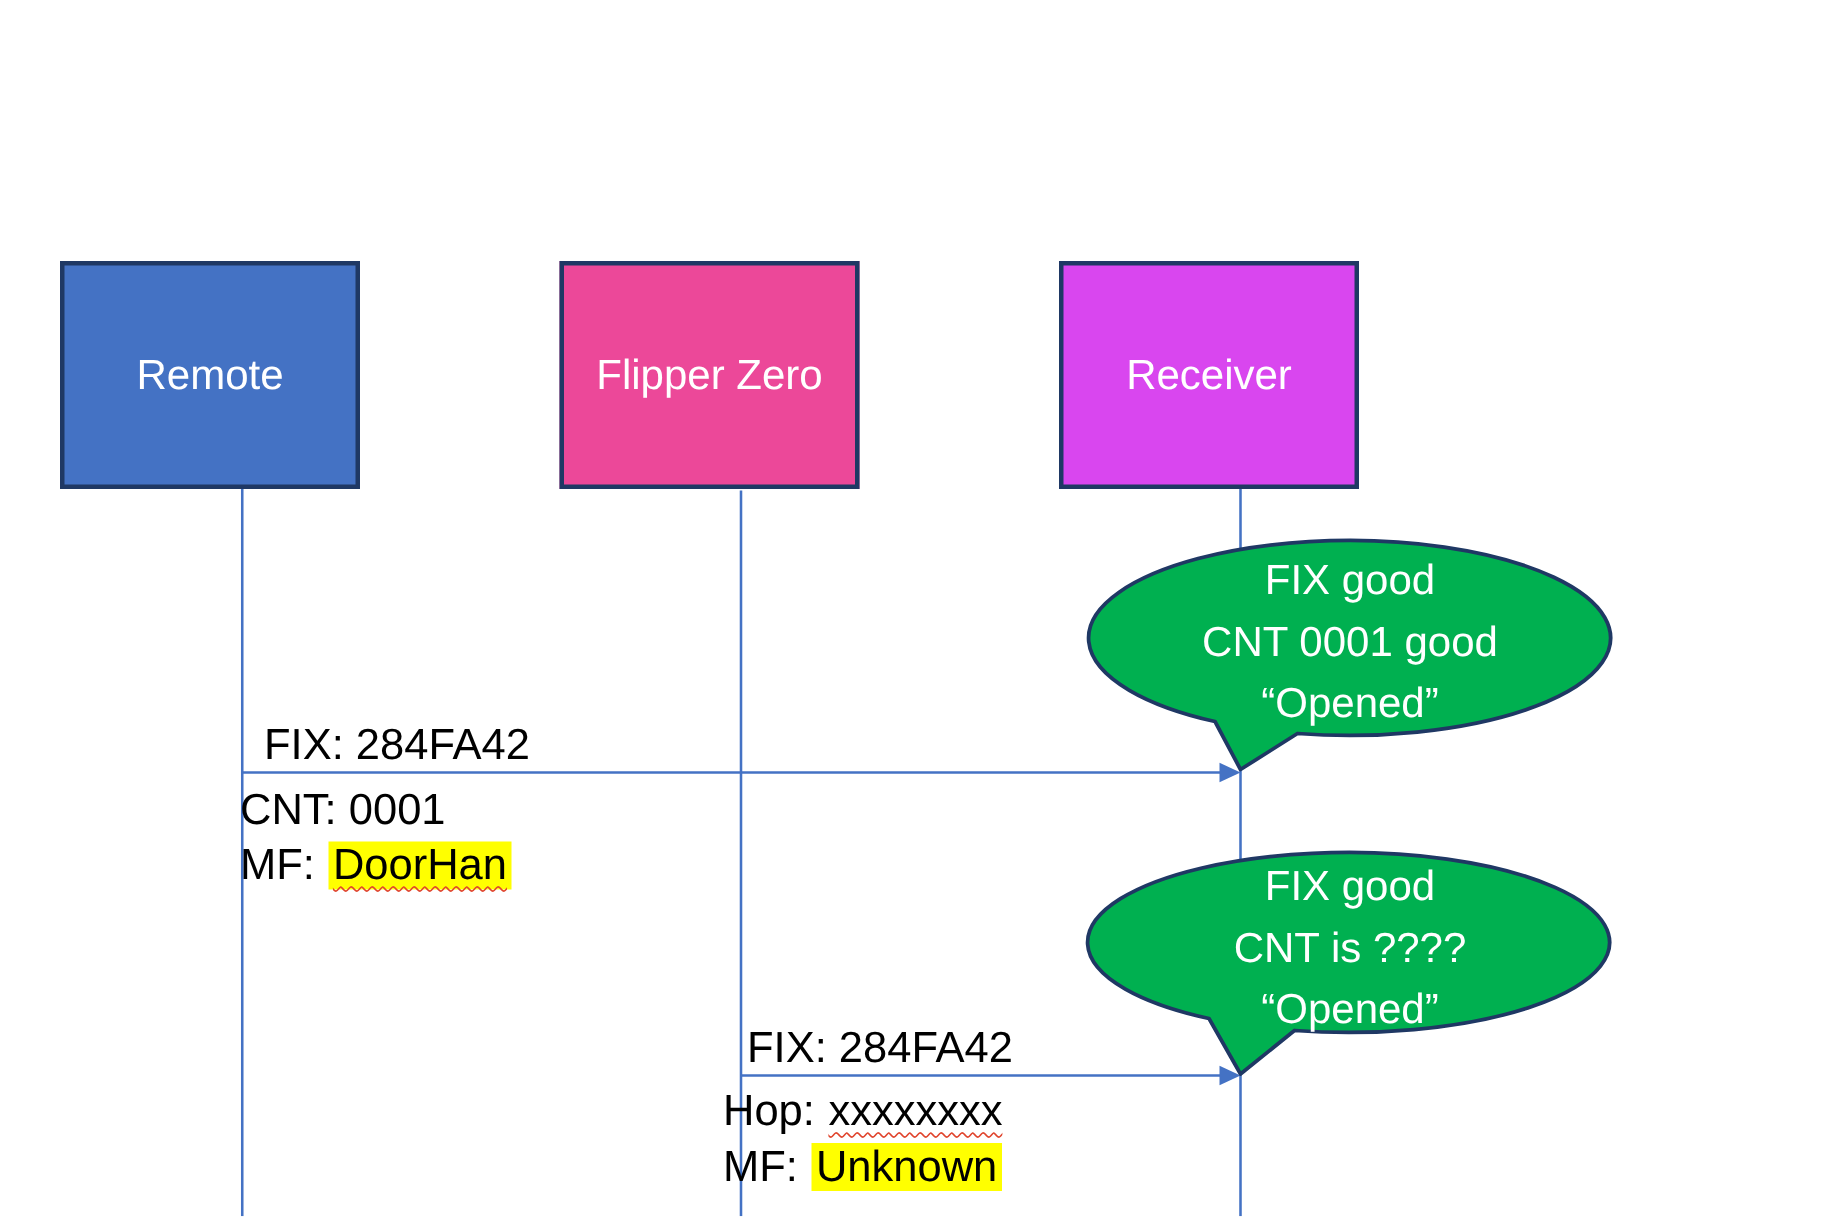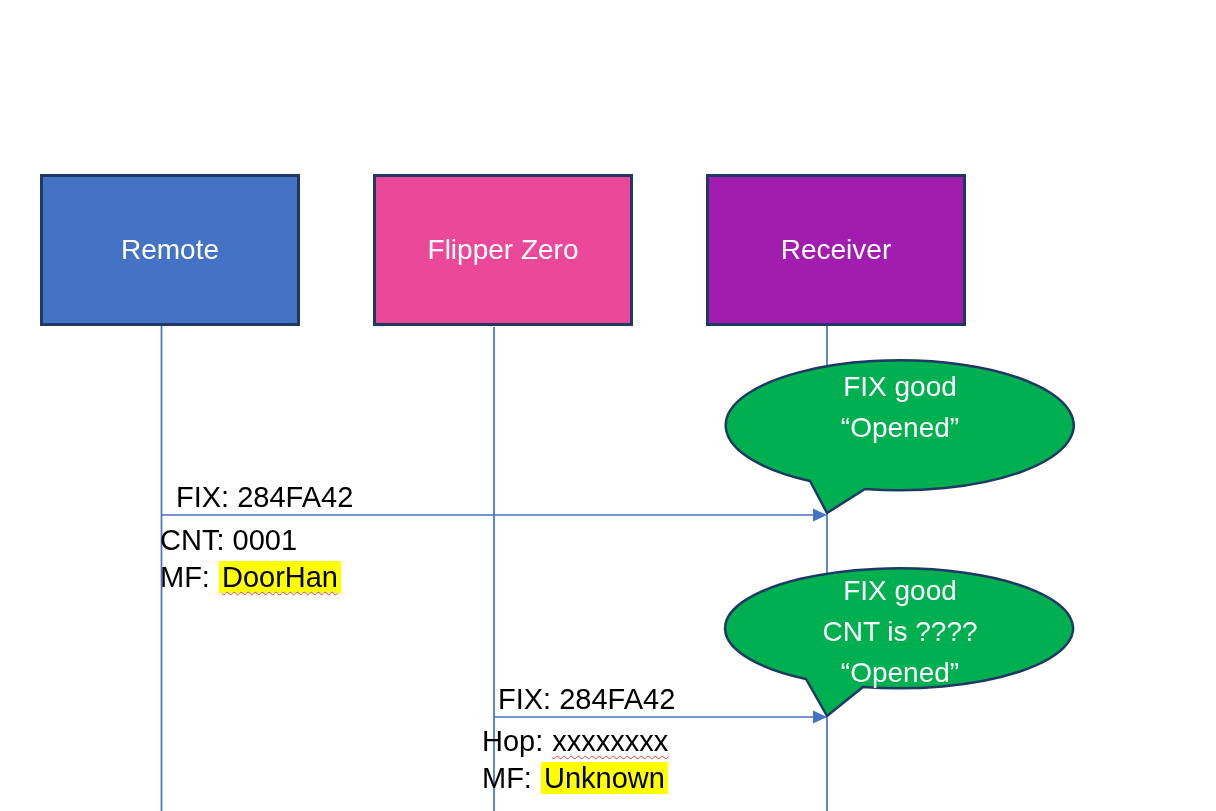--- a/index.html
+++ b/index.html
@@ -19,21 +19,21 @@
     font-size: 74px;
     font-weight: 300;
     letter-spacing: -2px;
     color: #0a0a0a;
     white-space: nowrap;
     font-family: "Liberation Sans", sans-serif;
   }
   .actor-box {
     position: absolute;
     top: 174px;
-    width: 260px;
+    width: 200px;
     height: 152px;
     box-sizing: border-box;
     border: 3px solid #1F3864;
     display: flex;
     align-items: center;
     justify-content: center;
     color: #ffffff;
     font-size: 28px;
   }
   .actor-remote   { left: 40px;  }
@@ -75,21 +75,21 @@
 
 <div class="canvas">
 
 
   <div class="actor-box actor-remote" title="Remote" style="background: rgb(68, 114, 196);">
     <span>Remote</span>
   </div>
   <div class="actor-box actor-flipper" title="Flipper Zero" style="background: #ec4899;">
     <span>Flipper Zero</span>
   </div>
-  <div class="actor-box actor-receiver" title="Receiver" style="background: #a21caf;">
+  <div class="actor-box actor-receiver" title="Receiver" style="background: #d946ef;">
     <span>Receiver</span>
   </div>
 
   <svg class="gfx" width="1216" height="811" viewBox="0 0 1216 811">
 
     <line x1="161.5" y1="326" x2="161.5" y2="811" stroke="#4472C4" stroke-width="1.7"></line>
     <line x1="494" y1="327" x2="494" y2="811" stroke="#4472C4" stroke-width="1.7"></line>
     <line x1="827" y1="326" x2="827" y2="811" stroke="#4472C4" stroke-width="1.7"></line>
 
     <line x1="162" y1="515" x2="814" y2="515" stroke="#4472C4" stroke-width="1.7"></line>
@@ -116,20 +116,21 @@
     <div>
       <span class="lbl">Hop:</span><span class="sq">xxxxxxxx</span>
     </div>
     <div>
       <span class="lbl">MF:</span><span class="hl">Unknown</span>
     </div>
   </div>
 
   <div class="bubble-text bubble-text-1">
     <div>FIX good</div>
+    <div>CNT 0001 good</div>
     <div>“Opened”</div>
   </div>
   <div class="bubble-text bubble-text-2">
     <div>FIX good</div>
     <div>CNT is ????</div>
     <div>“Opened”</div>
   </div>
 
 </div>
 

